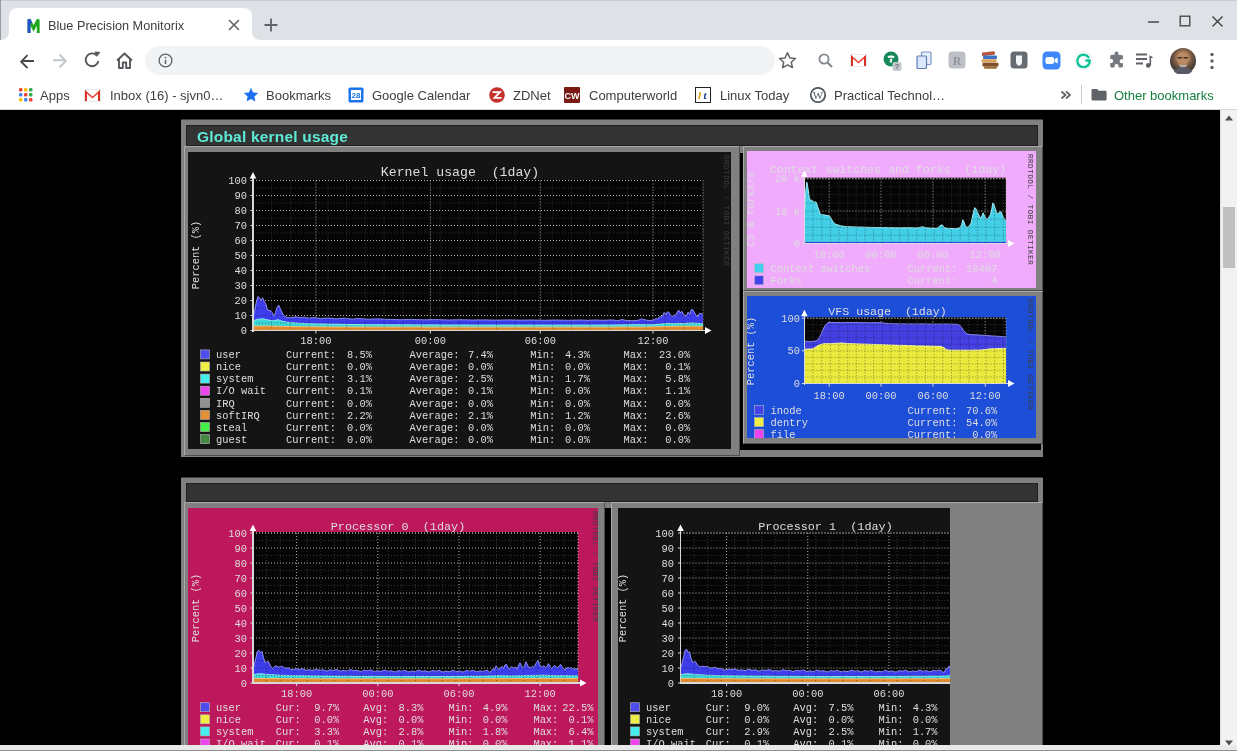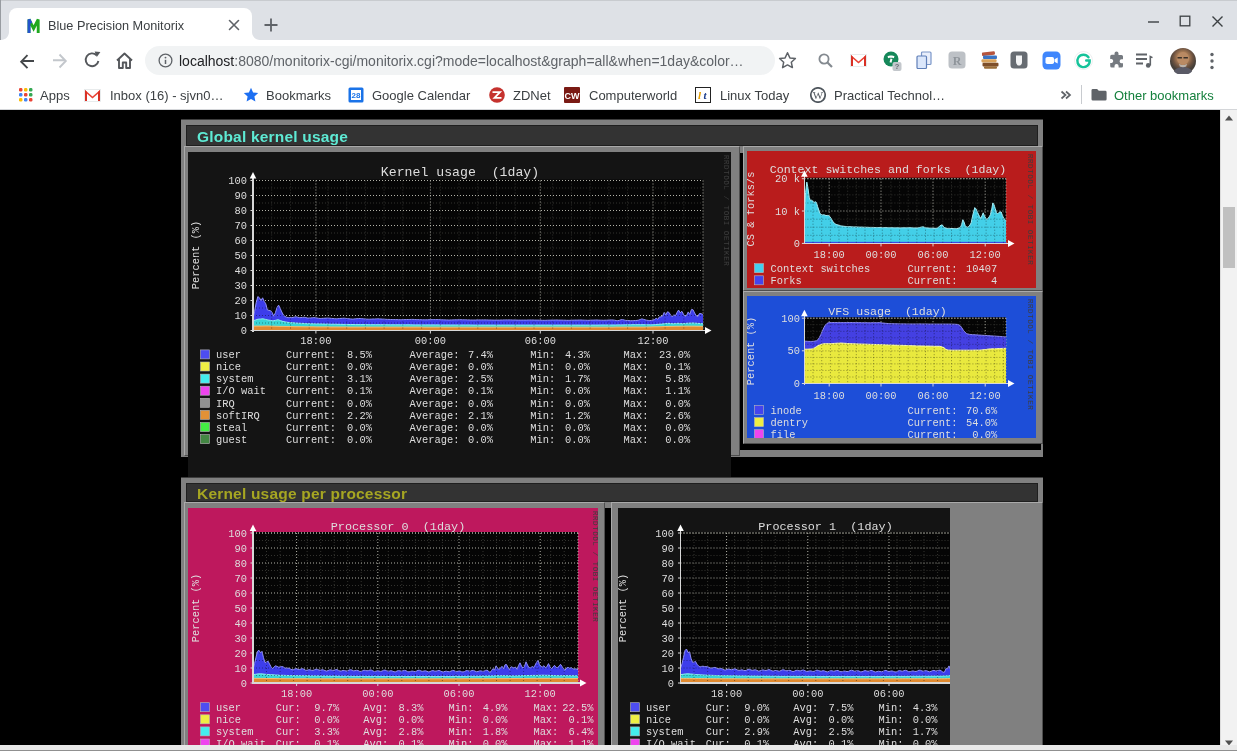--- a/index.html
+++ b/index.html
@@ -50,21 +50,20 @@
     </svg>
     <svg style="position:absolute;left:114px;top:50px" width="21" height="21" viewBox="0 0 21 21">
       <path d="M3 10.5 L10.5 3.5 L18 10.5 M5 9 L5 18 L8.8 18 L8.8 12.5 L12.2 12.5 L12.2 18 L16 18 L16 9" fill="none" stroke="#54575b" stroke-width="1.9" stroke-linejoin="round"></path>
     </svg>
     <div style="position:absolute;left:145px;top:46px;width:630px;height:29px;background:#f1f3f4;border-radius:14.5px"></div>
     <svg style="position:absolute;left:158px;top:53px" width="15" height="15" viewBox="0 0 15 15">
       <circle cx="7.5" cy="7.5" r="6.4" fill="none" stroke="#5f6368" stroke-width="1.3"></circle>
       <path d="M7.5 6.8 L7.5 11" stroke="#5f6368" stroke-width="1.5"></path>
       <circle cx="7.5" cy="4.6" r="0.95" fill="#5f6368"></circle>
     </svg>
-    <div style="position:absolute;left:179px;top:52.5px;font:14px 'Liberation Sans',sans-serif;white-space:pre"><span style="color:#202124">localhost</span><span style="color:#5f6368">:8080/monitorix-cgi/monitorix.cgi?mode=localhost&amp;graph=all&amp;when=1day&amp;color…</span></div>
     <svg style="position:absolute;left:778px;top:51px" width="19" height="19" viewBox="0 0 19 19">
       <path d="M9.5 1.8 L11.9 6.9 L17.4 7.5 L13.3 11.2 L14.4 16.6 L9.5 13.9 L4.6 16.6 L5.7 11.2 L1.6 7.5 L7.1 6.9 Z" fill="none" stroke="#5f6368" stroke-width="1.5" stroke-linejoin="round"></path>
     </svg>
     <svg style="position:absolute;left:817px;top:52px" width="18" height="18" viewBox="0 0 18 18">
       <circle cx="7" cy="7" r="4.6" fill="none" stroke="#848a90" stroke-width="1.8"></circle>
       <path d="M10.5 10.5 L15 15" stroke="#848a90" stroke-width="2.2"></path>
     </svg>
     <svg style="position:absolute;left:850px;top:54px" width="17" height="13" viewBox="0 0 17 13">
       <rect x="0.5" y="0.5" width="16" height="12" fill="#ffffff" stroke="#e3e6e8" stroke-width="0.8"></rect>
       <path d="M1 1 L8.5 7.5 L16 1 L16 3 L8.5 9.5 L1 3 Z" fill="#ea4335"></path>
@@ -198,21 +197,21 @@
 <div style="position:absolute;left:0;top:110px;width:1237px;height:641px;background:#000000"></div>
     <div style="position:absolute;left:181px;top:119px;width:862px;height:33px;background:#808080;border-top:1px solid #3e3e3e"></div>
     <div style="position:absolute;left:186px;top:125px;width:852px;height:21px;background:#333333;border:1px solid #1f1f1f;box-sizing:border-box"></div>
     <div style="position:absolute;left:197px;top:128px;font:bold 15.5px 'Liberation Sans',sans-serif;color:#5eead4;letter-spacing:0.2px">Global kernel usage</div>
     <div style="position:absolute;left:181px;top:146px;width:2.5px;height:310px;background:#808080"></div>
     <div style="position:absolute;left:1040.5px;top:146px;width:2.5px;height:310px;background:#808080"></div>
     <div style="position:absolute;left:181px;top:450px;width:862px;height:6.5px;background:#808080"></div>
     <div style="position:absolute;left:184px;top:146px;width:556px;height:310px;background:#808080;border-top:1px solid #aaaaaa;border-left:1px solid #aaaaaa;border-right:1px solid #4e4e4e;border-bottom:1px solid #4e4e4e;box-sizing:border-box"></div>
     <div style="position:absolute;left:742.5px;top:146px;width:300.5px;height:145px;background:#808080;border-top:1px solid #aaaaaa;border-left:1px solid #aaaaaa;border-right:1px solid #4e4e4e;border-bottom:1px solid #4e4e4e;box-sizing:border-box"></div>
     <div style="position:absolute;left:742.5px;top:291px;width:300.5px;height:153px;background:#808080;border-top:1px solid #aaaaaa;border-left:1px solid #aaaaaa;border-right:1px solid #4e4e4e;border-bottom:1px solid #4e4e4e;box-sizing:border-box"></div>
-    <div style="position:absolute;left:188px;top:152px;width:543px;height:351px;background:#141414">
+    <div style="position:absolute;left:188px;top:152px;width:543px;height:297px;background:#141414">
       <svg width="543" height="297" viewBox="0 0 543 297" style="position:absolute;left:0;top:0;font-family:Liberation Mono, monospace">
         <rect x="65" y="27.5" width="450" height="151.0" fill="#050505"></rect>
         <line x1="83.7" y1="28.5" x2="83.7" y2="178.5" stroke="#33332f" stroke-width="1" stroke-dasharray="1 2" stroke-opacity="1.0"></line>
         <line x1="102.5" y1="28.5" x2="102.5" y2="178.5" stroke="#33332f" stroke-width="1" stroke-dasharray="1 2" stroke-opacity="1.0"></line>
         <line x1="139.9" y1="28.5" x2="139.9" y2="178.5" stroke="#33332f" stroke-width="1" stroke-dasharray="1 2" stroke-opacity="1.0"></line>
         <line x1="158.7" y1="28.5" x2="158.7" y2="178.5" stroke="#33332f" stroke-width="1" stroke-dasharray="1 2" stroke-opacity="1.0"></line>
         <line x1="177.4" y1="28.5" x2="177.4" y2="178.5" stroke="#33332f" stroke-width="1" stroke-dasharray="1 2" stroke-opacity="1.0"></line>
         <line x1="196.1" y1="28.5" x2="196.1" y2="178.5" stroke="#33332f" stroke-width="1" stroke-dasharray="1 2" stroke-opacity="1.0"></line>
         <line x1="214.8" y1="28.5" x2="214.8" y2="178.5" stroke="#33332f" stroke-width="1" stroke-dasharray="1 2" stroke-opacity="1.0"></line>
         <line x1="252.3" y1="28.5" x2="252.3" y2="178.5" stroke="#33332f" stroke-width="1" stroke-dasharray="1 2" stroke-opacity="1.0"></line>
@@ -421,21 +420,21 @@
         <text x="98" y="290.8" font-size="10.4" fill="#dedede" text-anchor="start" xml:space="preserve">Current:</text>
         <text x="184" y="290.8" font-size="10.4" fill="#dedede" text-anchor="end" xml:space="preserve">0.0%</text>
         <text x="221.6" y="290.8" font-size="10.4" fill="#dedede" text-anchor="start" xml:space="preserve">Average:</text>
         <text x="305" y="290.8" font-size="10.4" fill="#dedede" text-anchor="end" xml:space="preserve">0.0%</text>
         <text x="342.2" y="290.8" font-size="10.4" fill="#dedede" text-anchor="start" xml:space="preserve">Min:</text>
         <text x="402" y="290.8" font-size="10.4" fill="#dedede" text-anchor="end" xml:space="preserve">0.0%</text>
         <text x="435.5" y="290.8" font-size="10.4" fill="#dedede" text-anchor="start" xml:space="preserve">Max:</text>
         <text x="502.3" y="290.8" font-size="10.4" fill="#dedede" text-anchor="end" xml:space="preserve">0.0%</text>
       </svg>
     </div>
-    <div style="position:absolute;left:747px;top:151px;width:289px;height:137px;background:#b91c1c">
+    <div style="position:absolute;left:747px;top:151px;width:289px;height:137px;background:#f0abfc">
       <svg width="289" height="137" viewBox="0 0 289 137" style="position:absolute;left:0;top:0;font-family:Liberation Mono, monospace">
         <rect x="57.4" y="26.7" width="201.6" height="65.7" fill="#050505"></rect>
         <line x1="66.0" y1="27.7" x2="66.0" y2="92.4" stroke="#33332f" stroke-width="1" stroke-dasharray="1 2" stroke-opacity="1.0"></line>
         <line x1="74.7" y1="27.7" x2="74.7" y2="92.4" stroke="#33332f" stroke-width="1" stroke-dasharray="1 2" stroke-opacity="1.0"></line>
         <line x1="92.0" y1="27.7" x2="92.0" y2="92.4" stroke="#33332f" stroke-width="1" stroke-dasharray="1 2" stroke-opacity="1.0"></line>
         <line x1="100.7" y1="27.7" x2="100.7" y2="92.4" stroke="#33332f" stroke-width="1" stroke-dasharray="1 2" stroke-opacity="1.0"></line>
         <line x1="109.3" y1="27.7" x2="109.3" y2="92.4" stroke="#33332f" stroke-width="1" stroke-dasharray="1 2" stroke-opacity="1.0"></line>
         <line x1="118.0" y1="27.7" x2="118.0" y2="92.4" stroke="#33332f" stroke-width="1" stroke-dasharray="1 2" stroke-opacity="1.0"></line>
         <line x1="126.6" y1="27.7" x2="126.6" y2="92.4" stroke="#33332f" stroke-width="1" stroke-dasharray="1 2" stroke-opacity="1.0"></line>
         <line x1="143.9" y1="27.7" x2="143.9" y2="92.4" stroke="#33332f" stroke-width="1" stroke-dasharray="1 2" stroke-opacity="1.0"></line>
@@ -645,21 +644,20 @@
         <text x="160.5" y="129.8" font-size="10.4" fill="#dedede" text-anchor="start" xml:space="preserve">Current:</text>
         <text x="250.3" y="129.8" font-size="10.4" fill="#dedede" text-anchor="end" xml:space="preserve">54.0%</text>
         <rect x="7.5" y="133.70000000000002" width="9" height="9" fill="#ee44ee" stroke="#b9b9b9" stroke-width="0.6"></rect>
         <text x="23.5" y="141.9" font-size="10.4" fill="#dedede" text-anchor="start" xml:space="preserve">file</text>
         <text x="160.5" y="141.9" font-size="10.4" fill="#dedede" text-anchor="start" xml:space="preserve">Current:</text>
         <text x="250.3" y="141.9" font-size="10.4" fill="#dedede" text-anchor="end" xml:space="preserve">0.0%</text>
       </svg>
     </div>
     <div style="position:absolute;left:181px;top:477px;width:862px;height:30px;background:#808080;border-top:1px solid #3e3e3e"></div>
     <div style="position:absolute;left:186px;top:482.5px;width:852px;height:19.5px;background:#333333;border:1px solid #1f1f1f;box-sizing:border-box"></div>
-    <div style="position:absolute;left:197px;top:484.5px;font:bold 15.5px 'Liberation Sans',sans-serif;color:#a6a622;letter-spacing:0.2px">Kernel usage per processor</div>
     <div style="position:absolute;left:181px;top:507px;width:2.5px;height:244px;background:#808080"></div>
     <div style="position:absolute;left:1040.5px;top:507px;width:2.5px;height:244px;background:#808080"></div>
     <div style="position:absolute;left:184px;top:502px;width:421px;height:249px;background:#808080;border-top:1px solid #aaaaaa;border-left:1px solid #aaaaaa;border-right:1px solid #4e4e4e;border-bottom:1px solid #4e4e4e;box-sizing:border-box"></div>
     <div style="position:absolute;left:610.5px;top:502px;width:432.5px;height:249px;background:#808080;border-top:1px solid #aaaaaa;border-left:1px solid #aaaaaa;border-right:1px solid #4e4e4e;border-bottom:1px solid #4e4e4e;box-sizing:border-box"></div>
     <div style="position:absolute;left:188px;top:508px;width:410px;height:243px;background:#be185d;overflow:hidden">
       <svg width="410" height="243" viewBox="0 0 410 243" style="position:absolute;left:0;top:0;font-family:Liberation Mono, monospace">
         <rect x="65" y="24" width="325" height="151" fill="#050505"></rect>
         <line x1="78.5" y1="25.0" x2="78.5" y2="175.0" stroke="#33332f" stroke-width="1" stroke-dasharray="1 2" stroke-opacity="1.0"></line>
         <line x1="92.1" y1="25.0" x2="92.1" y2="175.0" stroke="#33332f" stroke-width="1" stroke-dasharray="1 2" stroke-opacity="1.0"></line>
         <line x1="119.1" y1="25.0" x2="119.1" y2="175.0" stroke="#33332f" stroke-width="1" stroke-dasharray="1 2" stroke-opacity="1.0"></line>

